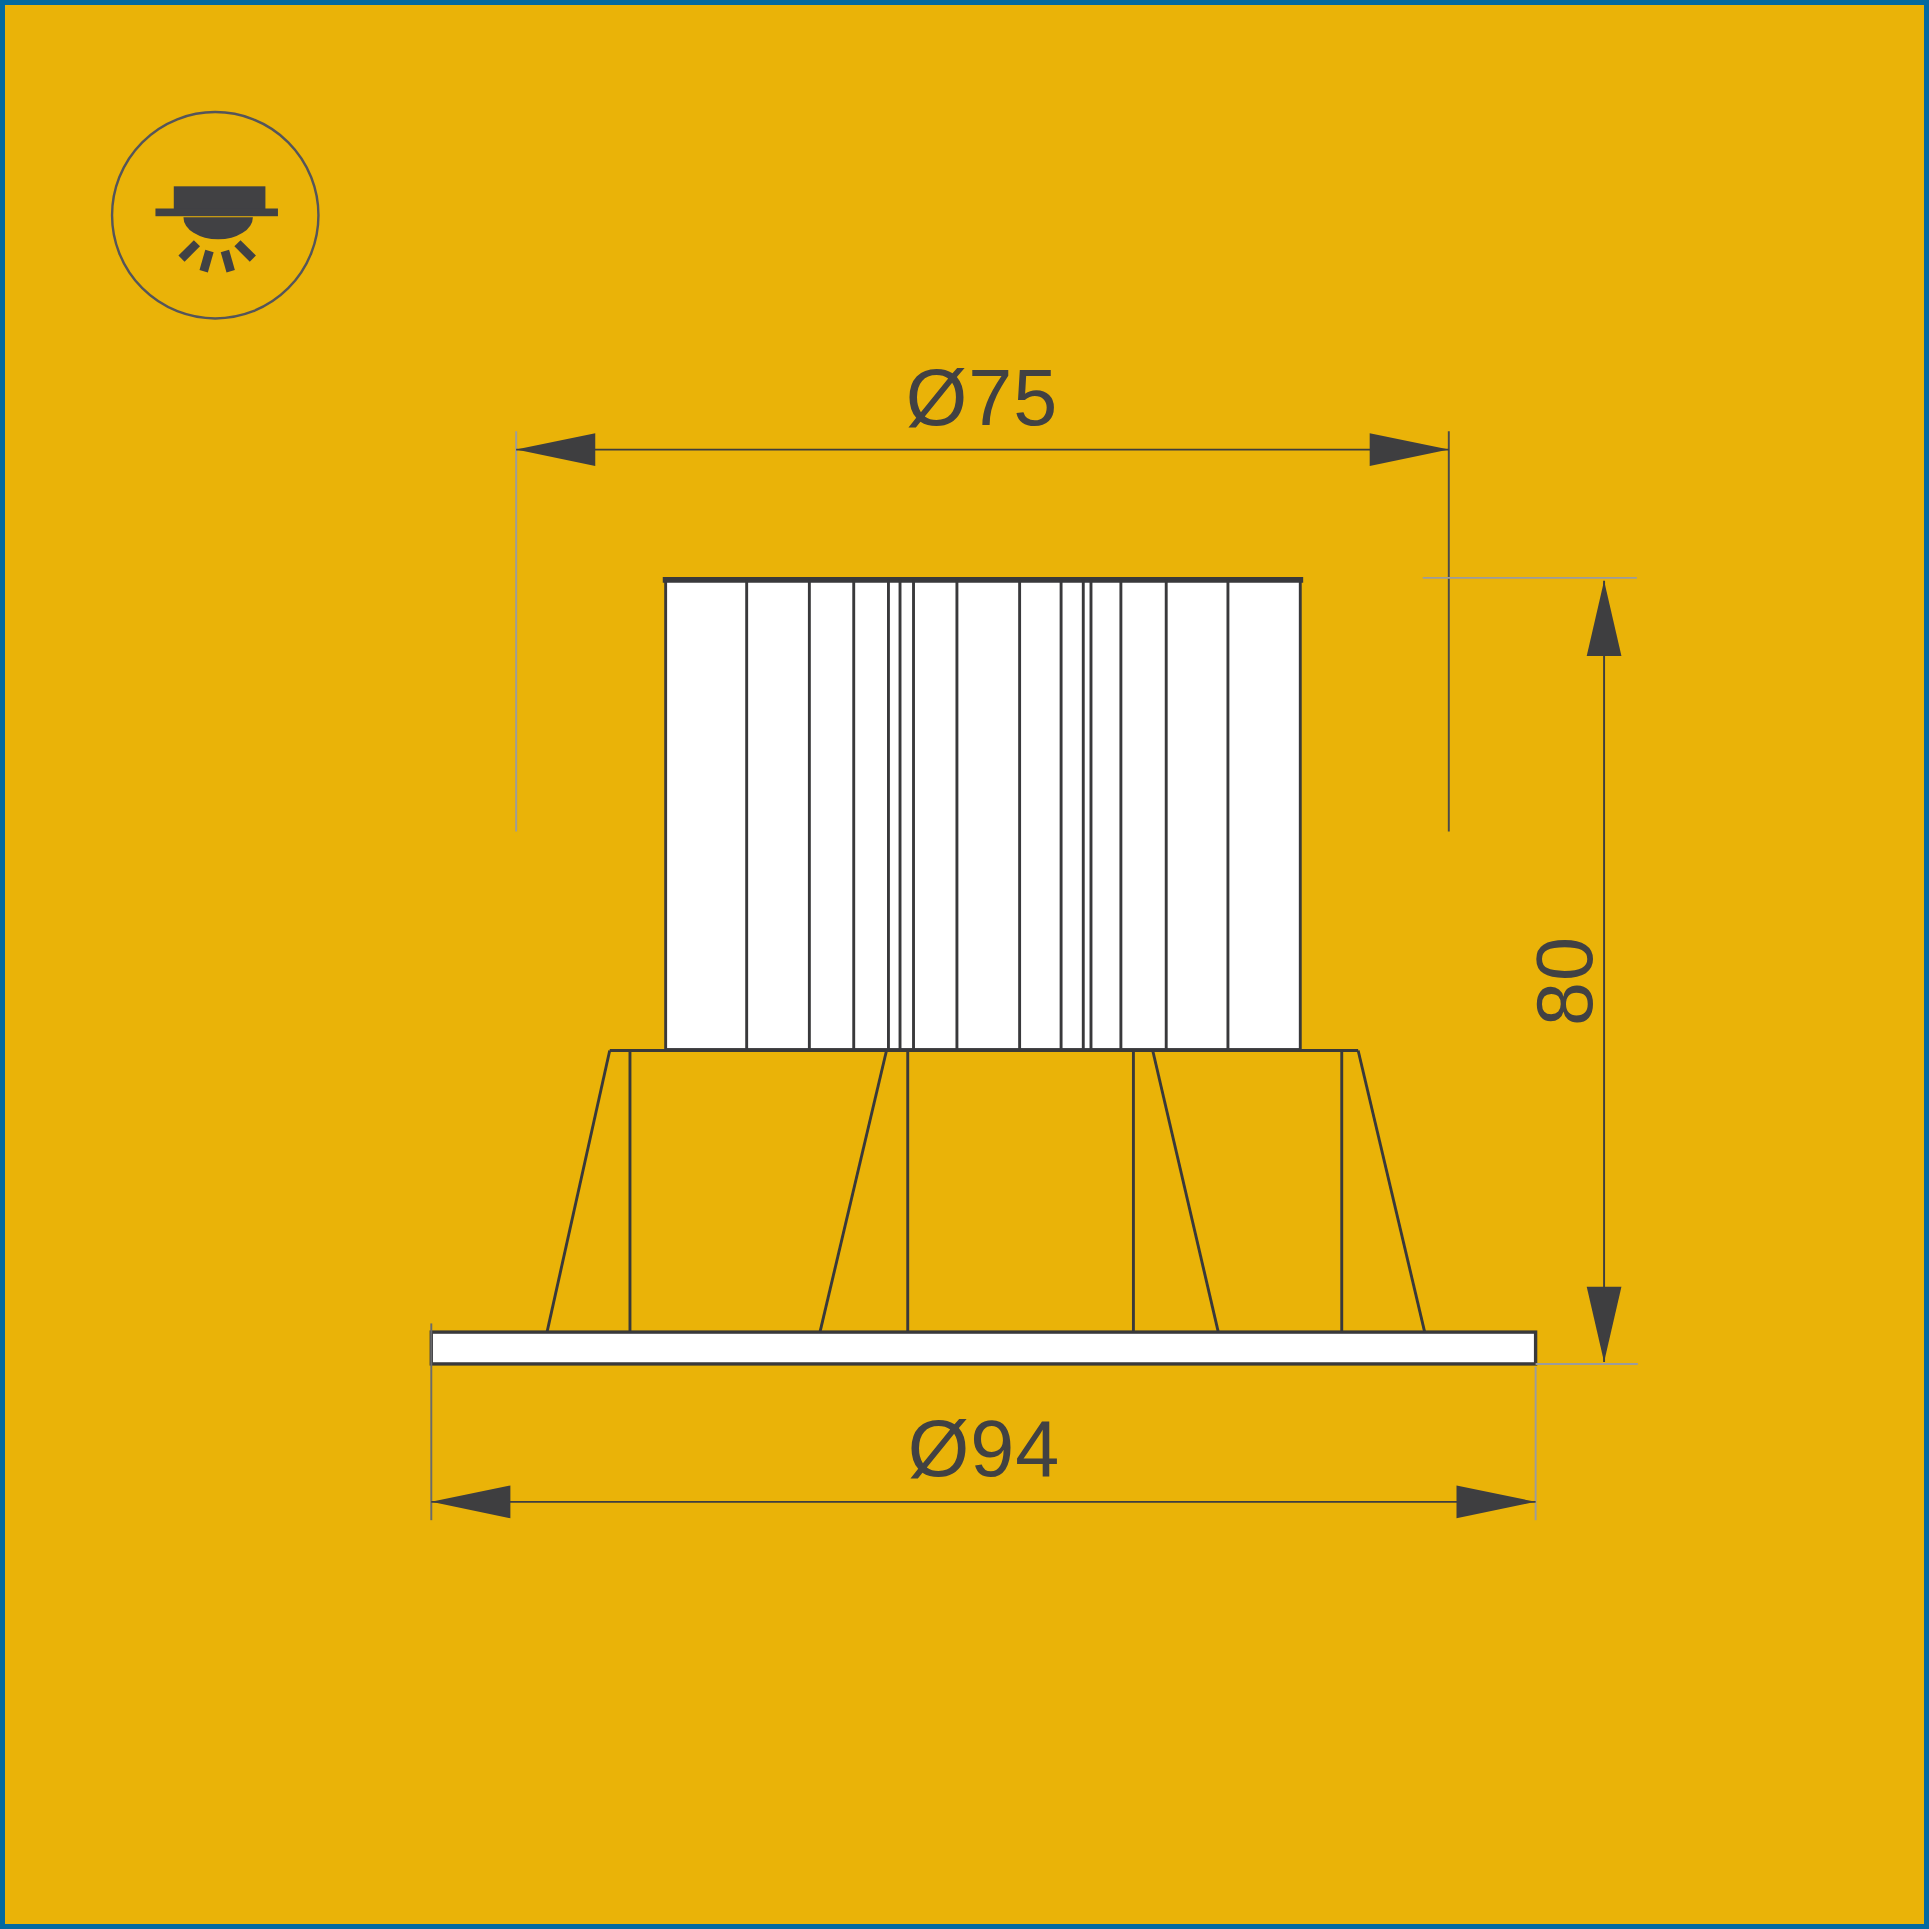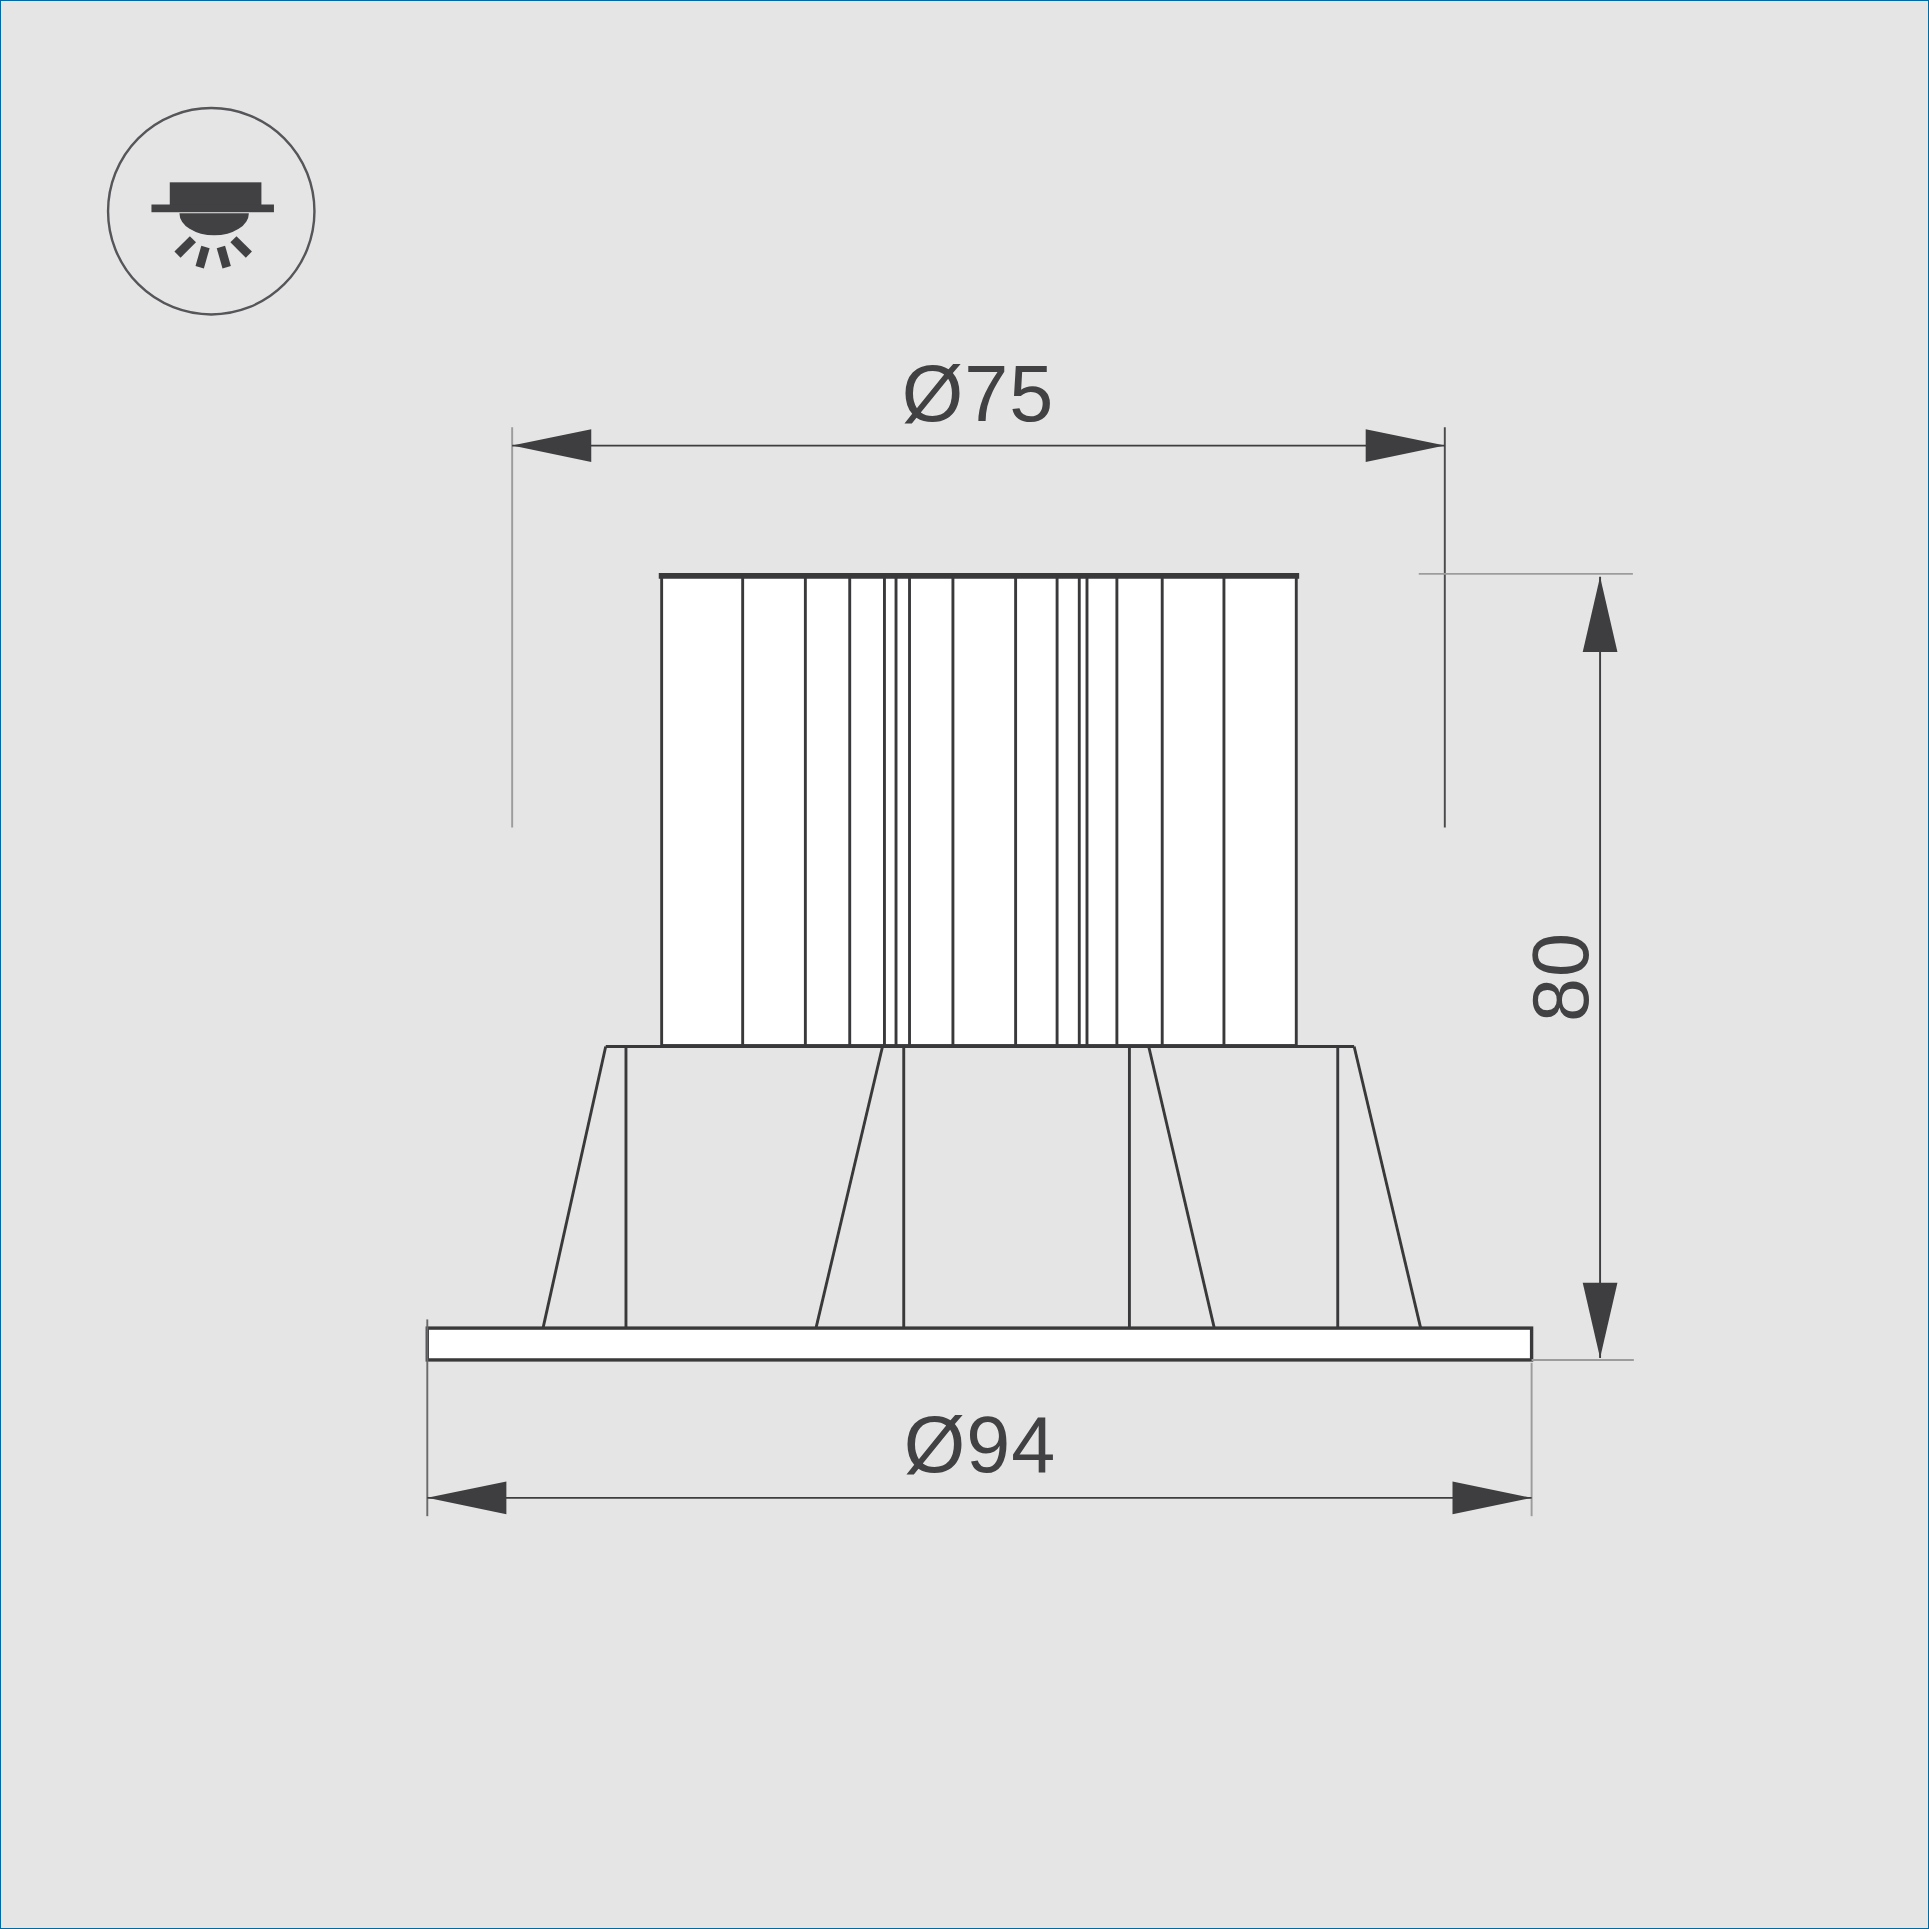--- a/index.html
+++ b/index.html
@@ -5,22 +5,22 @@
   html, body {
     margin: 0;
     padding: 0;
     background: #ffffff;
     font-family: "Liberation Sans", sans-serif;
   }
   .canvas {
     position: relative;
     width: 1929px;
     height: 1929px;
-    background: #e5e5e5;
-    border: 1px solid #0369a1;
+    background: #eab308;
+    border: 5px solid #0369a1;
     box-sizing: border-box;
     overflow: hidden;
   }
   svg { display: block; }
   text {
     font-family: "Liberation Sans", "DejaVu Sans", sans-serif;
     fill: #414143;
   }
   .dim-label { font-size: 82px; letter-spacing: 1px; }
 </style>

